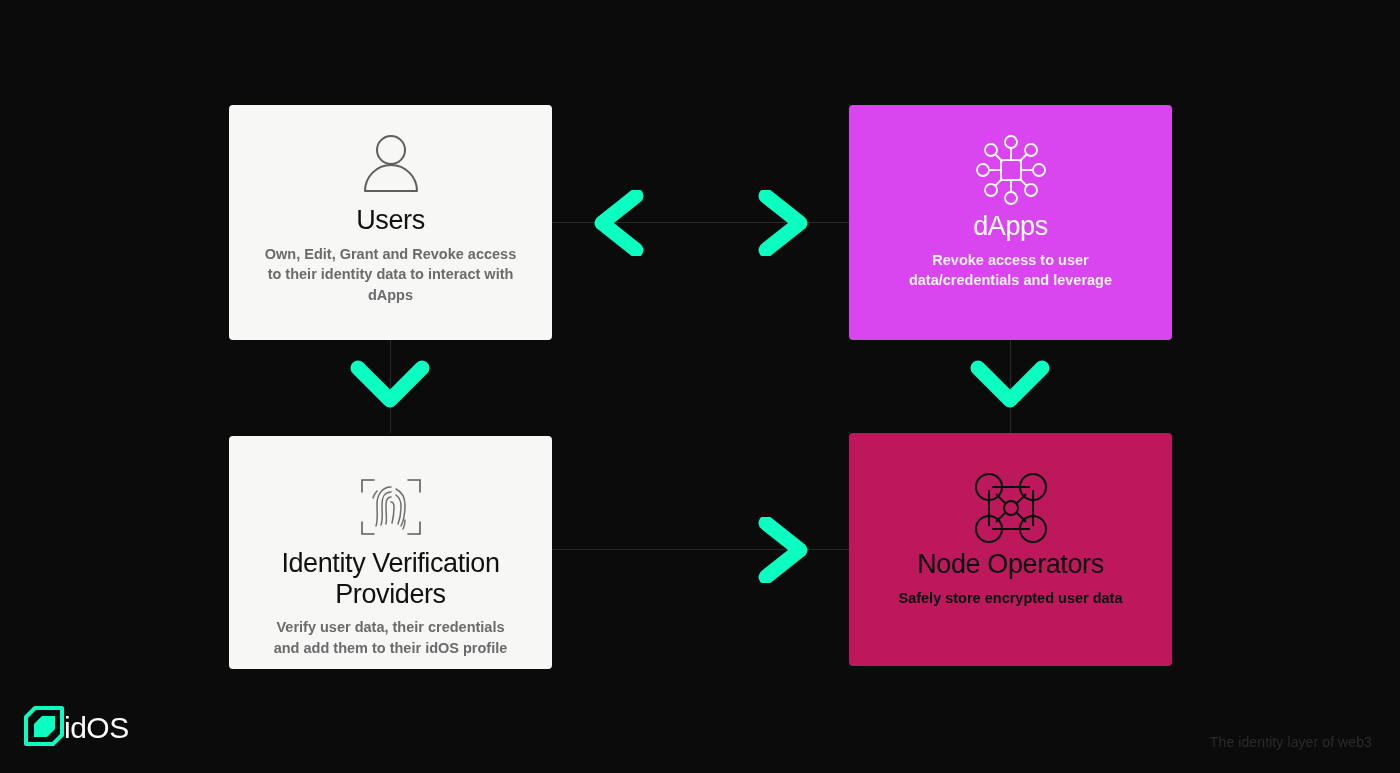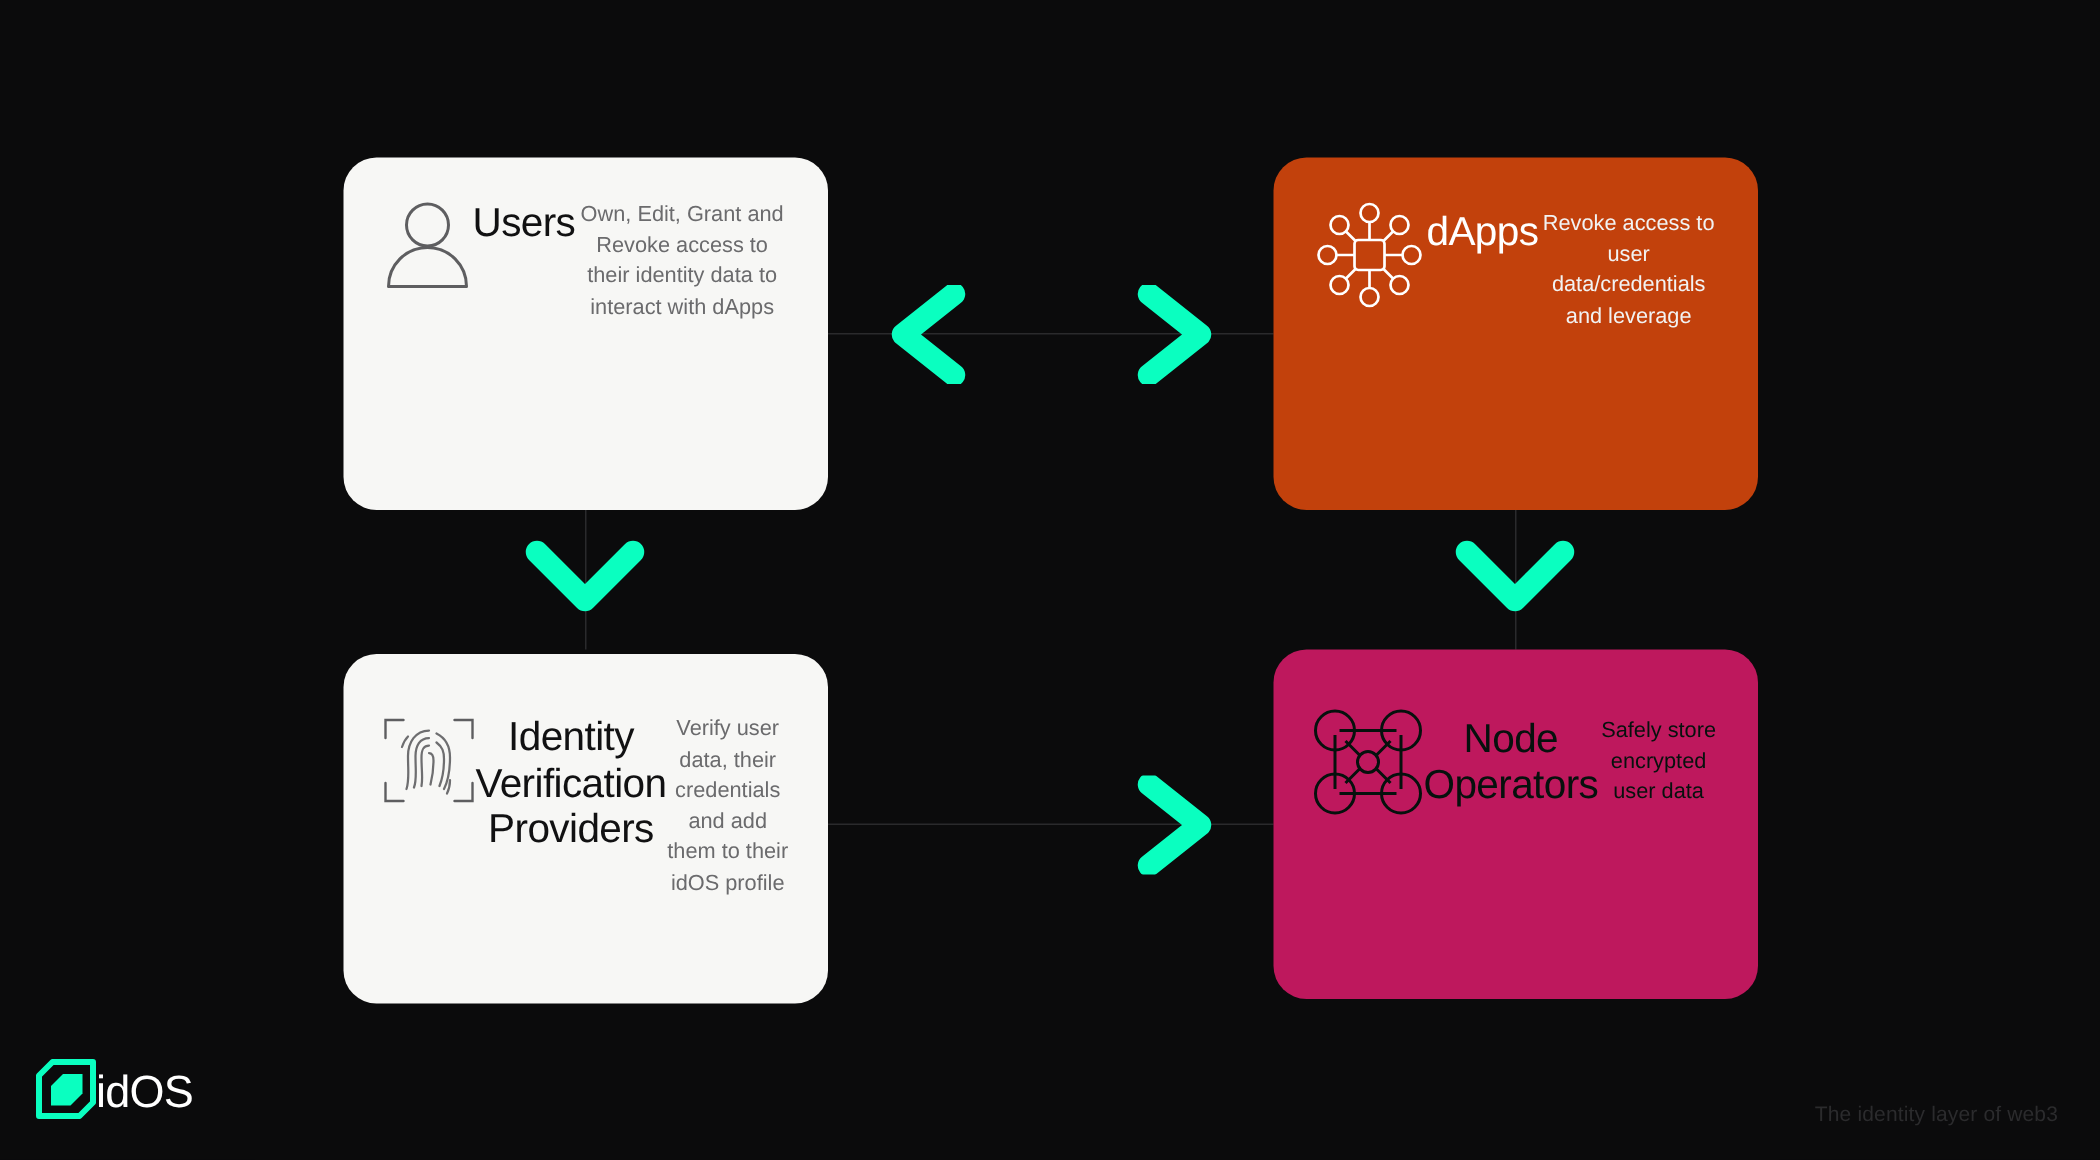--- a/index.html
+++ b/index.html
@@ -17,52 +17,52 @@
   }
 
   .stage {
     position: absolute;
     inset: 0;
   }
 
   
   .card {
     position: absolute;
-    border-radius: 22px;
+    border-radius: 4px;
     box-sizing: border-box;
     display: flex;
-    flex-direction: row;
-    align-items: flex-start;
+    flex-direction: column;
+    align-items: center;
     justify-content: flex-start;
     padding: 28px 26px 22px 26px;
     z-index: 3;
   }
   .card.light  { background: #F7F7F5; }
-  .card.gray   { background: #c2410c; }
+  .card.gray   { background: #d946ef; }
   .card.mint   { background: #be185d; }
 
   .card-icon {
     height: 62px;
     display: flex;
     align-items: center;
     justify-content: center;
     margin-bottom: 10px;
   }
   .card-title {
     font-size: 27px;
     line-height: 1.13;
     font-weight: 400;
     letter-spacing: -0.4px;
     text-align: center;
     margin: 0 0 8px 0;
   }
   .card-desc {
     font-size: 14.5px;
     line-height: 1.42;
-    font-weight: 400;
+    font-weight: 700;
     text-align: center;
     margin: 0;
     max-width: 252px;
   }
 
   .light .card-title { color: #111112; }
   .light .card-desc  { color: #6B6B6D; }
   .gray  .card-title { color: #FFFFFF; }
   .gray  .card-desc  { color: #F2F2F2; }
   .mint  .card-title { color: #06110D; }

